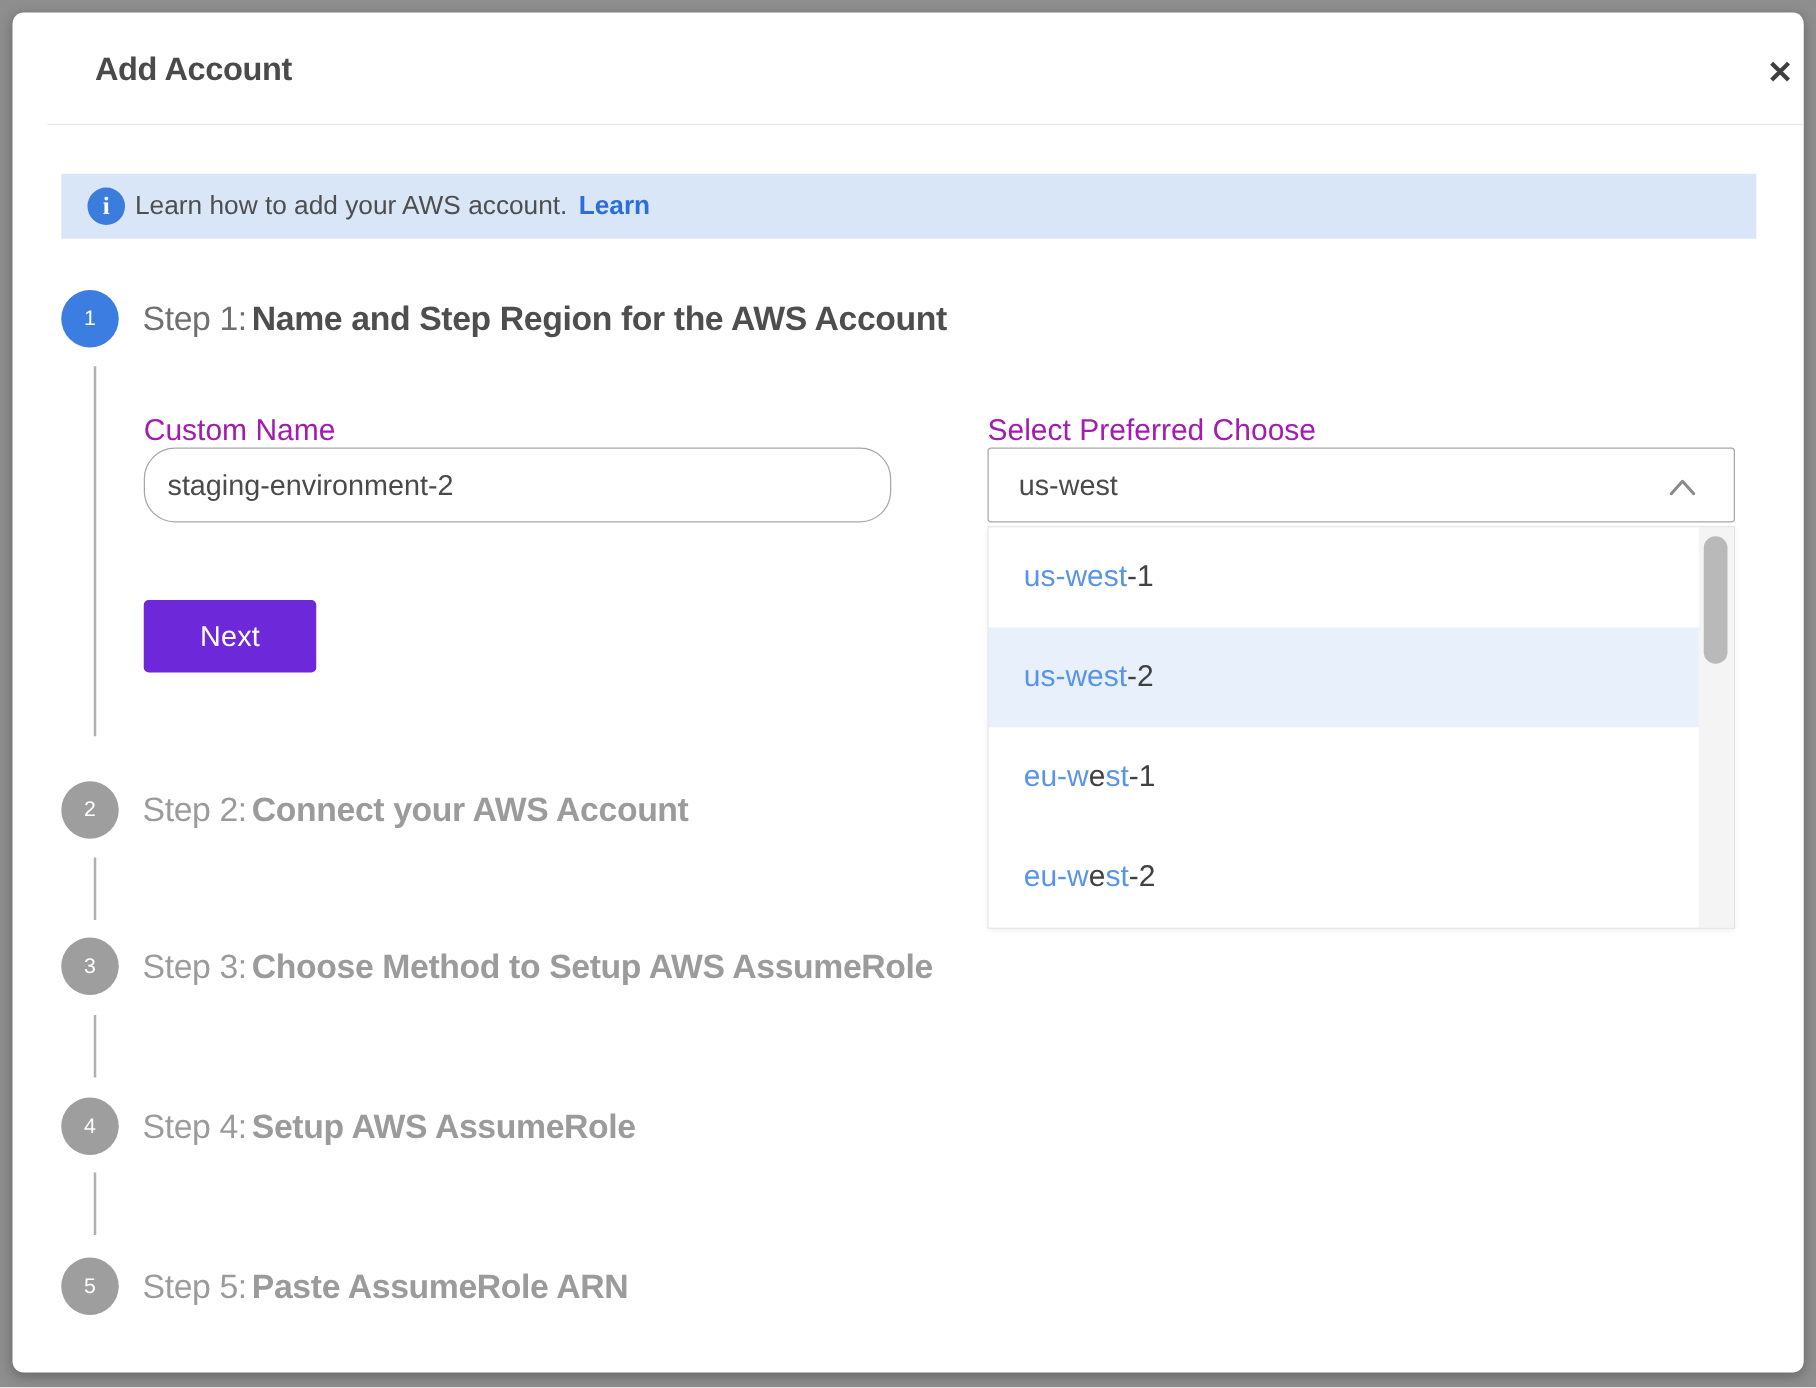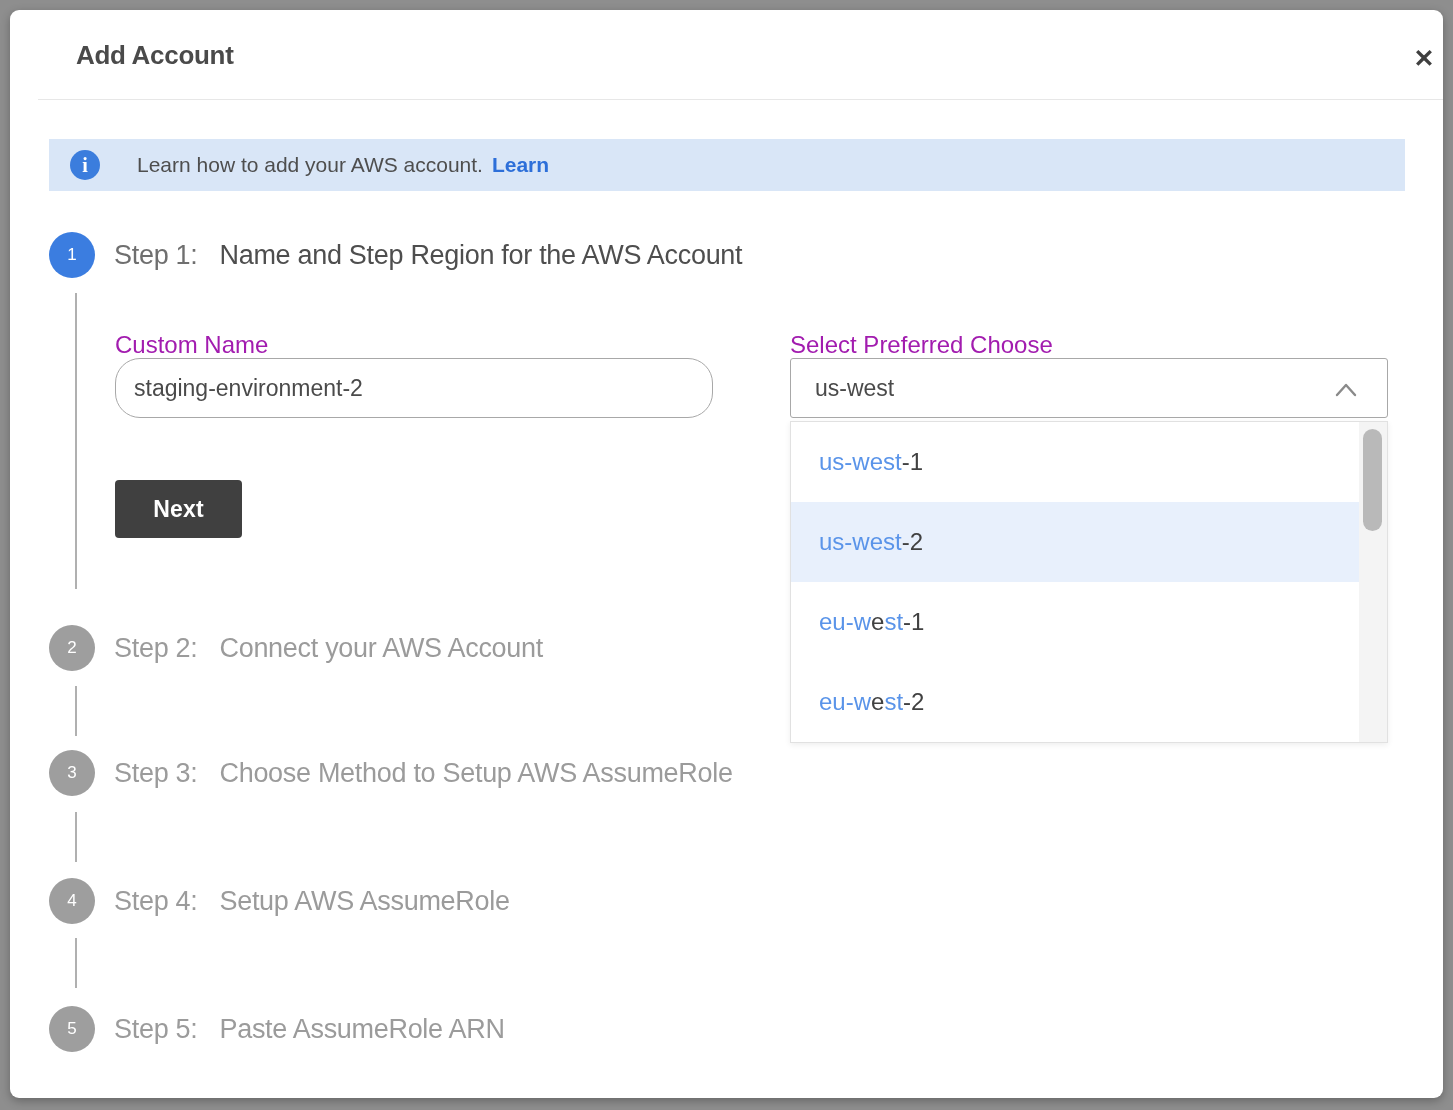--- a/index.html
+++ b/index.html
@@ -51,21 +51,21 @@
     width:30px; height:30px; margin-left:21px;
     border-radius:50%;
     background:#3b7ddd;
     color:#ffffff;
     font-family:"Liberation Serif", serif;
     font-weight:700; font-size:20px;
     display:flex; align-items:center; justify-content:center;
     flex:0 0 auto;
   }
   .banner-text {
-    margin-left:37px;
+    margin-left:8px;
     font-size:21px; color:#4e4e4e;
   }
   .docs-link {
     margin-left:9px;
     font-size:21px; font-weight:700; color:#2d6fd9;
     text-decoration:none; cursor:pointer;
   }
 
   
   .step-row {
@@ -75,22 +75,22 @@
   }
   .step-dot {
     width:46px; height:46px; border-radius:50%;
     display:flex; align-items:center; justify-content:center;
     color:#ffffff; font-size:17px;
     flex:0 0 auto;
   }
   .step-dot.active { background:#3b7de0; }
   .step-dot.inactive { background:#9e9e9e; }
   .step-text { font-size:27px; letter-spacing:-0.3px; }
-  .step-prefix { font-weight:400; margin-right:22px; }
-  .step-title  { font-weight:400;margin-top:16px; }
+  .step-prefix { font-weight:400; margin-right:4px; }
+  .step-title  { font-weight:700;margin-top:16px; }
   .step-row.active .step-prefix { color:#6f6f6f; }
   .step-row.active .step-title  { color:#4e4e4e; }
   .step-row.inactive .step-prefix, .step-row.inactive .step-title { color:#9b9b9b; }
 
   .vline {
     position:absolute; left:65px; width:2px;
     background:#b0b0b0;
   }
 
   
@@ -108,23 +108,23 @@
     padding-left:18px;
     outline:none;
   }
   .combo-input { padding-left:24px; padding-right:70px; }
   .chevron-up {
     position:absolute; left:1325px; top:373px;
     width:22px; height:14px; cursor:pointer;
   }
   .next-btn {
     position:absolute; left:105px; top:470px;
-    width:127px; height:58px;
-    background:#404040; border:none; border-radius:4px;
-    color:#ffffff; font-weight:700; font-size:23px;
+    width:138px; height:58px;
+    background:#6d28d9; border:none; border-radius:4px;
+    color:#ffffff; font-weight:400; font-size:23px;
     font-family:"Liberation Sans", sans-serif;
     letter-spacing:0.2px;
   }
 
   
   .dropdown {
     position:absolute; left:780px; top:411px;
     width:598px; height:322px;
     background:#ffffff;
     border:1px solid #e1e1e1;

